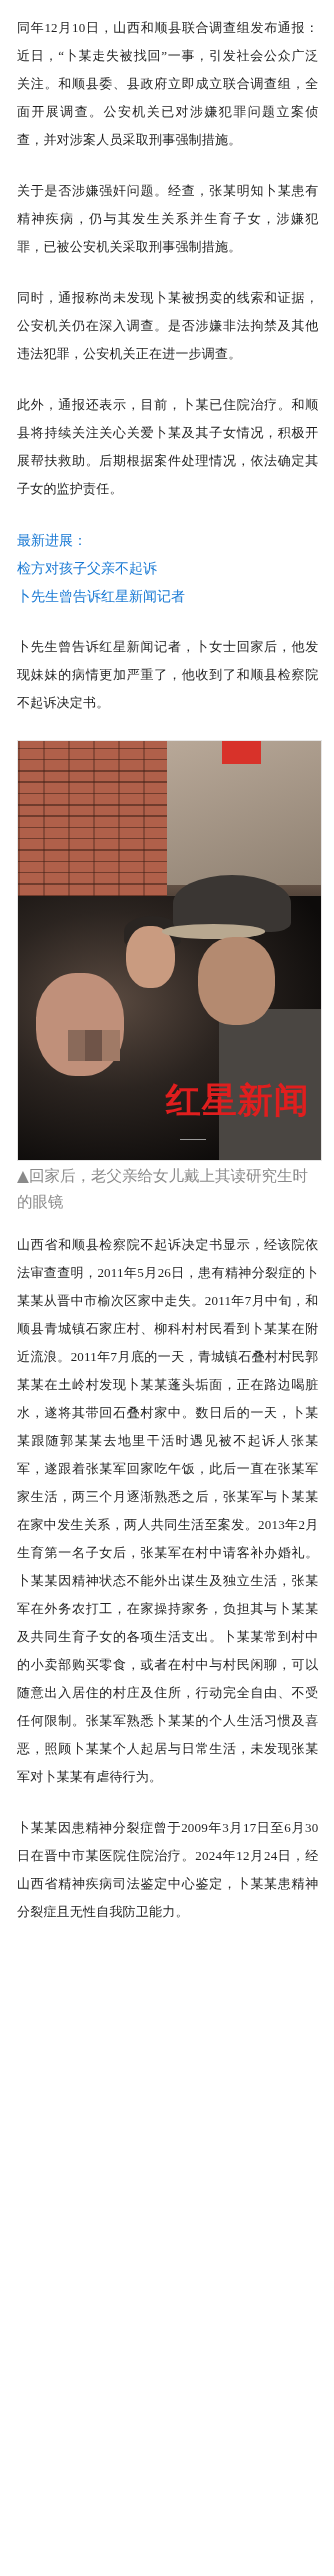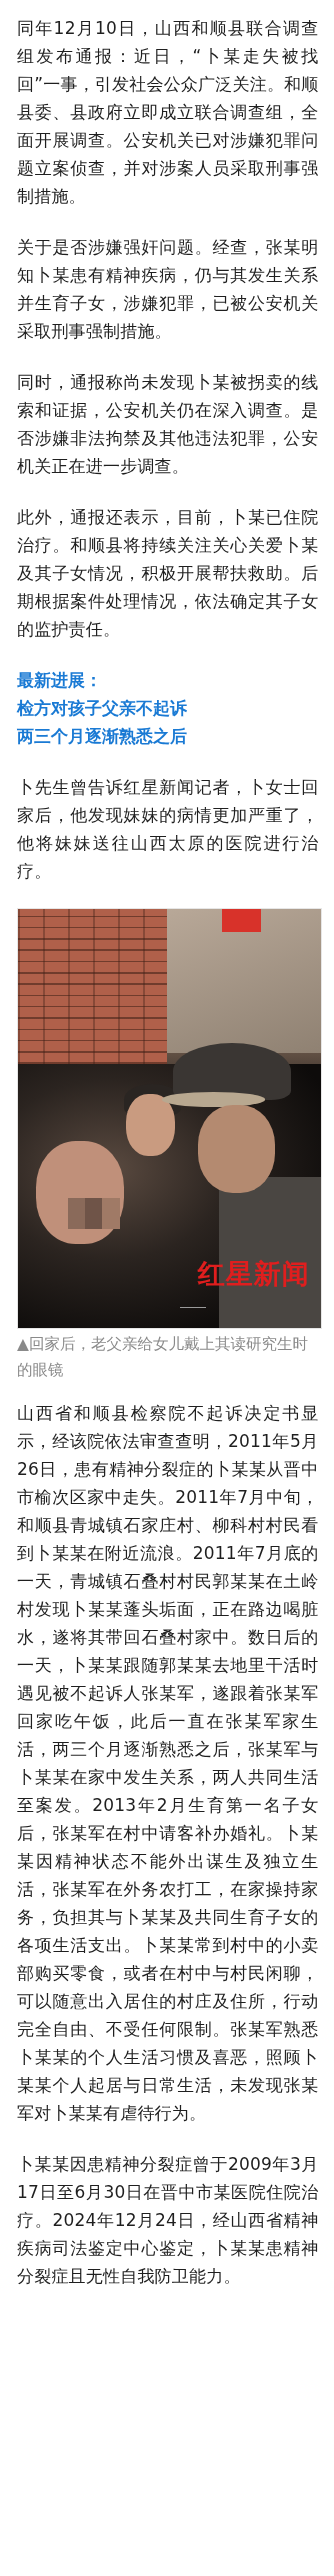--- a/index.html
+++ b/index.html
@@ -1,20 +1,20 @@
 <!DOCTYPE html>
 <html style="font-size:8.2px"><head>
 <meta charset="utf-8">
 <style>
   html, body { margin: 0; padding: 0; background: #ffffff; }
   body { width: 335px; font-family: "DejaVu Sans", "Liberation Sans", sans-serif; color: #1f1f1f; }
   .article { padding: 14.4px 16.5px 31px 17px; }
-  .para { font-size: 17px; line-height: 28px; margin: 0 0 23px 0; text-align: justify; letter-spacing: 0.2px; word-break: break-all; }
+  .para { font-size: 13px; line-height: 28px; margin: 0 0 23px 0; text-align: justify; letter-spacing: 0.2px; word-break: break-all; font-family: Liberation Serif, serif; }
   .update { margin: 0 0 23px 0; }
-  .update-line { display: block; font-size: 17px; line-height: 28px; color: #1a7ad4; font-weight: bold; }
+  .update-line { display: block; font-size: 14px; line-height: 28px; color: #1a7ad4; font-weight: normal; }
   .figure { margin: 0 0 15.5px 0; }
   .photo { position: relative; width: 303px; height: 419px; overflow: hidden; border: 0.5px solid #e6e6e6;
     background: linear-gradient(180deg, #8c4a36 0%, #9a5a44 20%, #6e5a4c 32%, #2a2420 45%, #1a1614 60%, #0e0c0b 100%); }
   .brick { position: absolute; left: 0; top: 0; width: 149px; height: 155px;
     background:
       repeating-linear-gradient(0deg, rgba(60,30,20,0.55) 0 1.5px, transparent 1.5px 11.3px),
       repeating-linear-gradient(90deg, rgba(60,30,20,0.35) 0 1.5px, transparent 1.5px 25px),
       #b0604a; }
   .stone { position: absolute; left: 149px; top: 0; width: 154px; height: 144px; background: linear-gradient(160deg, #b8a898, #8f8172); }
   .red-flag { position: absolute; left: 204px; top: 0; width: 39px; height: 23px; background: #d8322a; }
@@ -22,41 +22,41 @@
     background: radial-gradient(ellipse at 30% 40%, #5a4a40 0%, #2b2420 40%, #0d0b0a 80%); }
   .face-center { position: absolute; left: 108px; top: 185px; width: 49px; height: 62px; border-radius: 45%; background: #c99b80; }
   .hair-center { position: absolute; left: 106px; top: 175px; width: 57px; height: 31px; border-radius: 50% 50% 20% 20%; background: #2a2522; }
   .cap { position: absolute; left: 155px; top: 134px; width: 118px; height: 57px; border-radius: 60% 60% 20% 20%; background: #3a3633; }
   .cap-brim { position: absolute; left: 144px; top: 183px; width: 103px; height: 14.4px; border-radius: 50%; background: #b8a890; }
   .face-old { position: absolute; left: 180px; top: 196px; width: 77px; height: 88px; border-radius: 45%; background: #b48a70; }
   .face-left { position: absolute; left: 18px; top: 232px; width: 88px; height: 103px; border-radius: 45%; background: #c0907a; }
   .mosaic { position: absolute; left: 50px; top: 289px; width: 52px; height: 31px;
     background: linear-gradient(90deg, #8a6a5a 0 33%, #6f5448 33% 66%, #a07a66 66% 100%); }
   .coat-right { position: absolute; left: 201px; top: 268px; width: 102px; height: 151px; background: #4a4642; }
-  .watermark { position: absolute; right: 11.3px; bottom: 36px; font-family: "DejaVu Serif", serif; font-weight: bold; color: #e01e1e; font-size: 27px; letter-spacing: 1px; }
+  .watermark { position: absolute; right: 11.3px; bottom: 36px; font-family: "DejaVu Serif", serif; font-weight: bold; color: #e01e1e; font-size: 35px; letter-spacing: 1px; }
   .watermark-rule { position: absolute; left: 162px; bottom: 20.6px; width: 26px; height: 1px; background: #9a9a9a; }
   .caption { font-size: 15.5px; line-height: 26px; color: #8a8a8a; margin: 2px 0 0 0; }
 </style>
 </head>
 <body>
 
 <div class="article">
 
   <p class="para">同年12月10日，山西和顺县联合调查组发布通报：近日，“卜某走失被找回”一事，引发社会公众广泛关注。和顺县委、县政府立即成立联合调查组，全面开展调查。公安机关已对涉嫌犯罪问题立案侦查，并对涉案人员采取刑事强制措施。</p>
   <p class="para">关于是否涉嫌强奸问题。经查，张某明知卜某患有精神疾病，仍与其发生关系并生育子女，涉嫌犯罪，已被公安机关采取刑事强制措施。</p>
   <p class="para">同时，通报称尚未发现卜某被拐卖的线索和证据，公安机关仍在深入调查。是否涉嫌非法拘禁及其他违法犯罪，公安机关正在进一步调查。</p>
   <p class="para">此外，通报还表示，目前，卜某已住院治疗。和顺县将持续关注关心关爱卜某及其子女情况，积极开展帮扶救助。后期根据案件处理情况，依法确定其子女的监护责任。</p>
 
   <div class="update">
     <span class="update-line">最新进展：</span>
     <span class="update-line">检方对孩子父亲不起诉</span>
-    <span class="update-line">两三个月逐渐熟悉之后</span>
+    <span class="update-line">卜先生曾告诉红星新闻记者</span>
   </div>
 
-  <p class="para">卜先生曾告诉红星新闻记者，卜女士回家后，他发现妹妹的病情更加严重了，他将妹妹送往山西太原的医院进行治疗。</p>
+  <p class="para">卜先生曾告诉红星新闻记者，卜女士回家后，他发现妹妹的病情更加严重了，他收到了和顺县检察院不起诉决定书。</p>
 
   <div class="figure">
     <div class="photo">
       <div class="brick"></div>
       <div class="stone"></div>
       <div class="red-flag"></div>
       <div class="crowd"></div>
       <div class="hair-center"></div>
       <div class="face-center"></div>
       <div class="face-left"></div>

